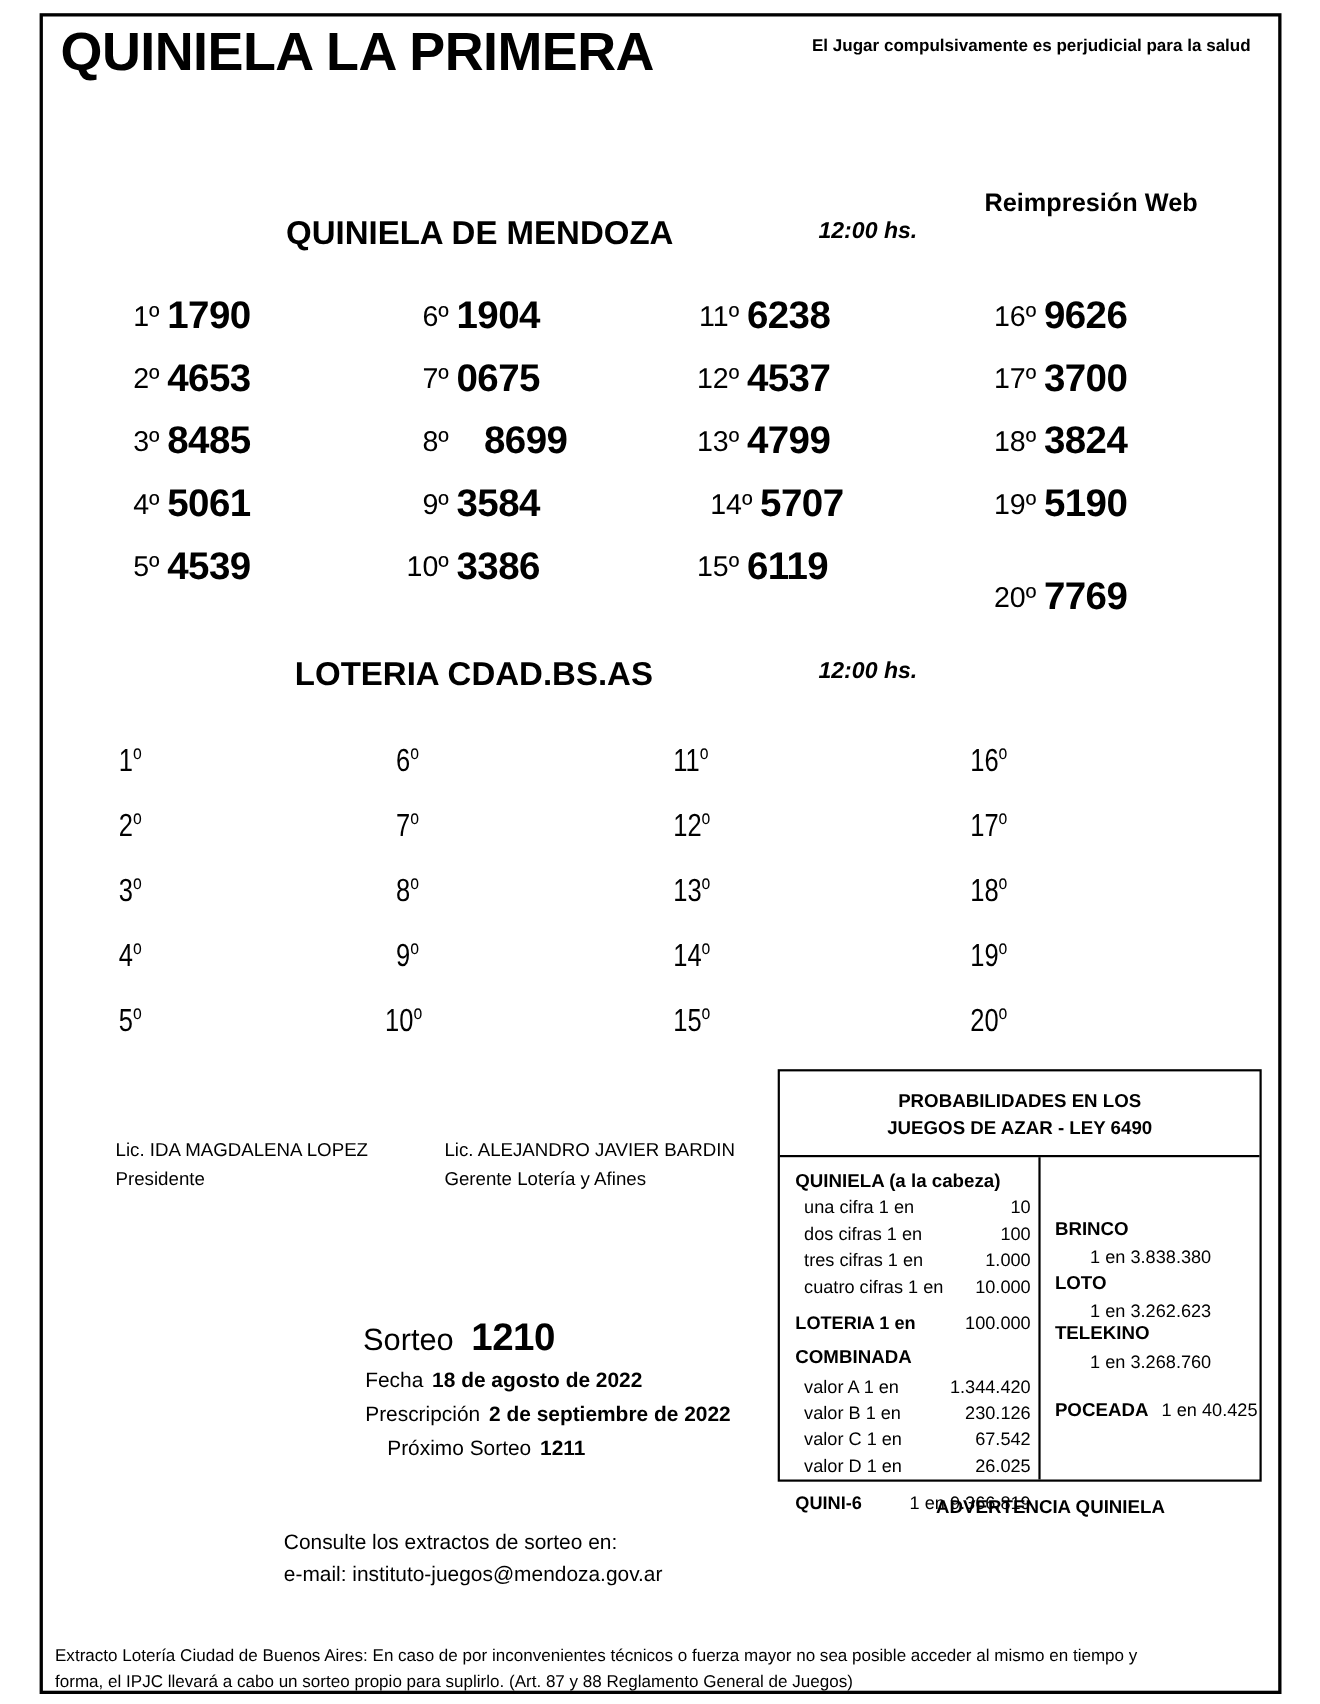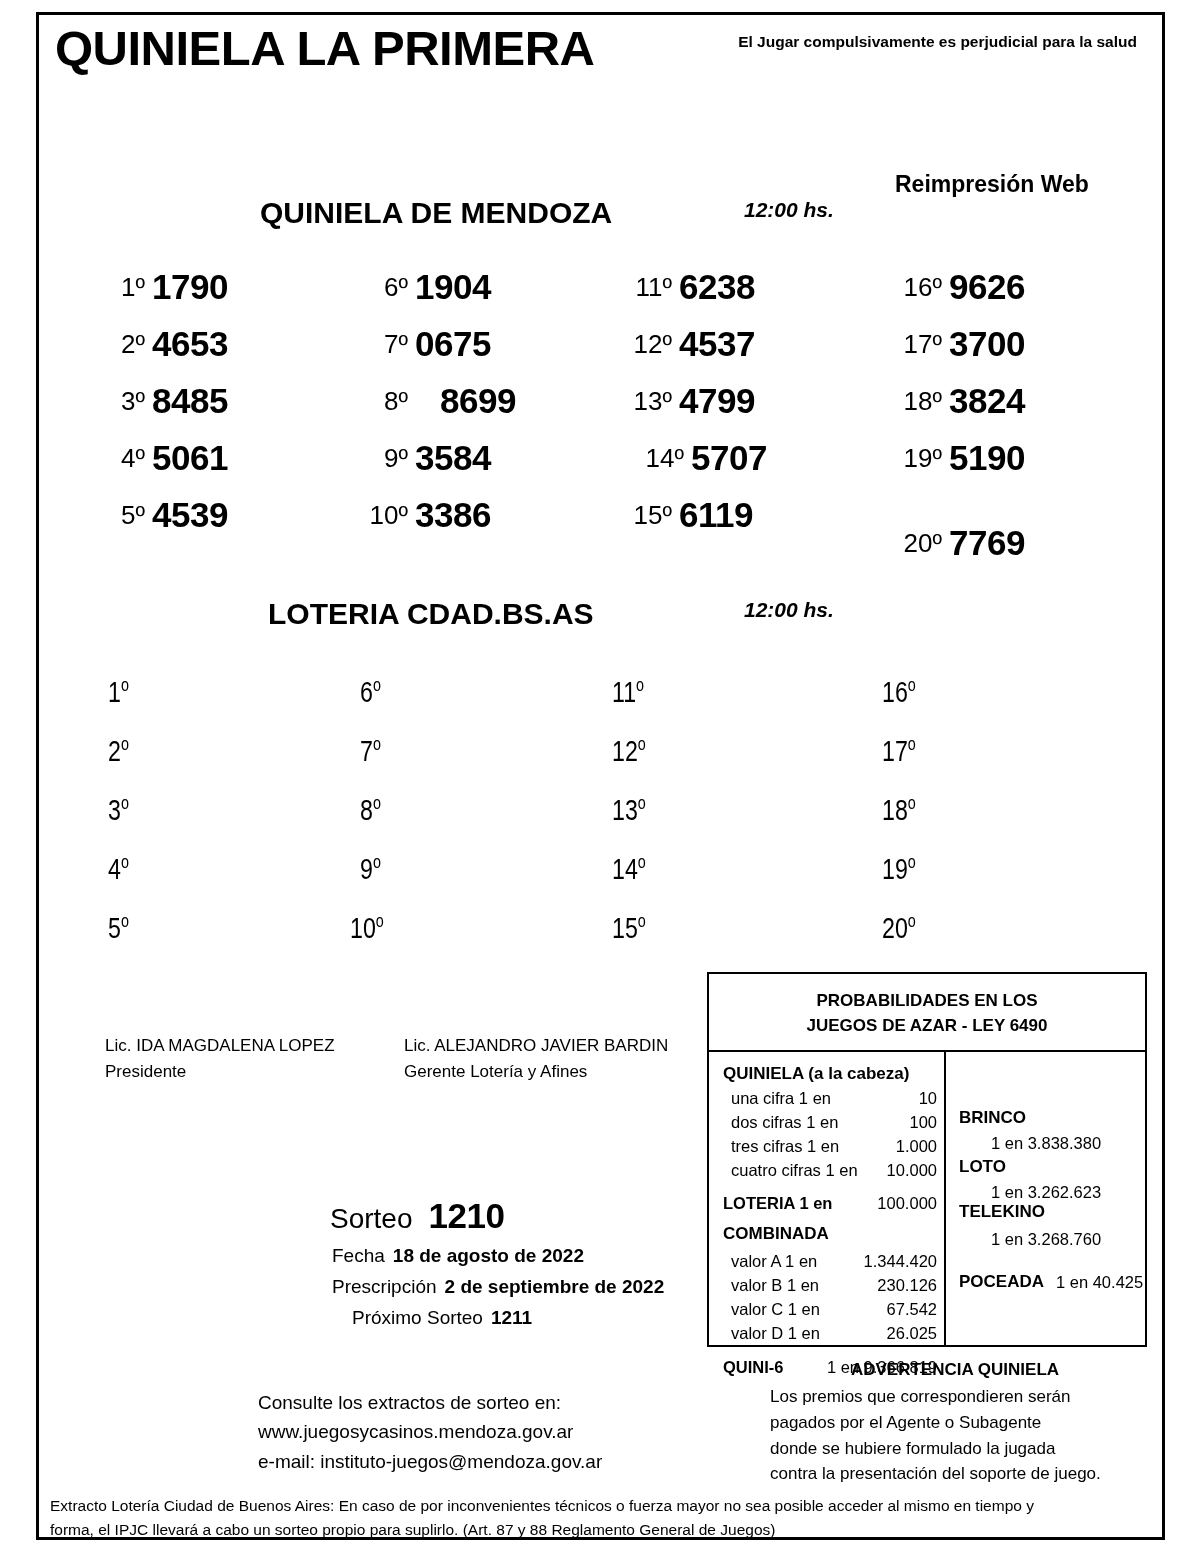--- a/index.html
+++ b/index.html
@@ -414,32 +414,25 @@
           <div class="pr-name" style="left: 13px; top: 150px;">TELEKINO</div>
           <div class="pr-odds" style="left: 45px; top: 178px;">1 en 3.268.760</div>
           <div class="pr-name" style="left: 13px; top: 220px;">POCEADA</div>
           <div class="pr-odds" style="left: 110px; top: 221px;">1 en 40.425</div>
         </div>
     </div>
   </div>
 
   <div id="advert">
     <div id="advert-title">ADVERTENCIA QUINIELA</div>
-    <div id="advert-lines">
-        <p>Los premios que correspondieren serán</p>
-        <p>pagados por el Agente o Subagente</p>
-        <p>donde se hubiere formulado la jugada</p>
-        <p>contra la presentación del soporte de juego.</p>
-      </div>
   </div>
 
   <div id="institute">
     <div id="inst-lines">
         <p>Consulte los extractos de sorteo en:</p>
-        <p>www.juegosycasinos.mendoza.gov.ar</p>
         <p>e-mail:  instituto-juegos@mendoza.gov.ar</p>
       </div>
   </div>
 
   <div id="disclaimer">
     <div>Extracto Lotería Ciudad de Buenos Aires: En caso de por inconvenientes técnicos o fuerza mayor no sea posible acceder al mismo en tiempo y</div>
     <div>forma, el IPJC llevará a cabo un sorteo propio para suplirlo. (Art. 87 y 88 Reglamento General de Juegos)</div>
   </div>
 
 </div>

